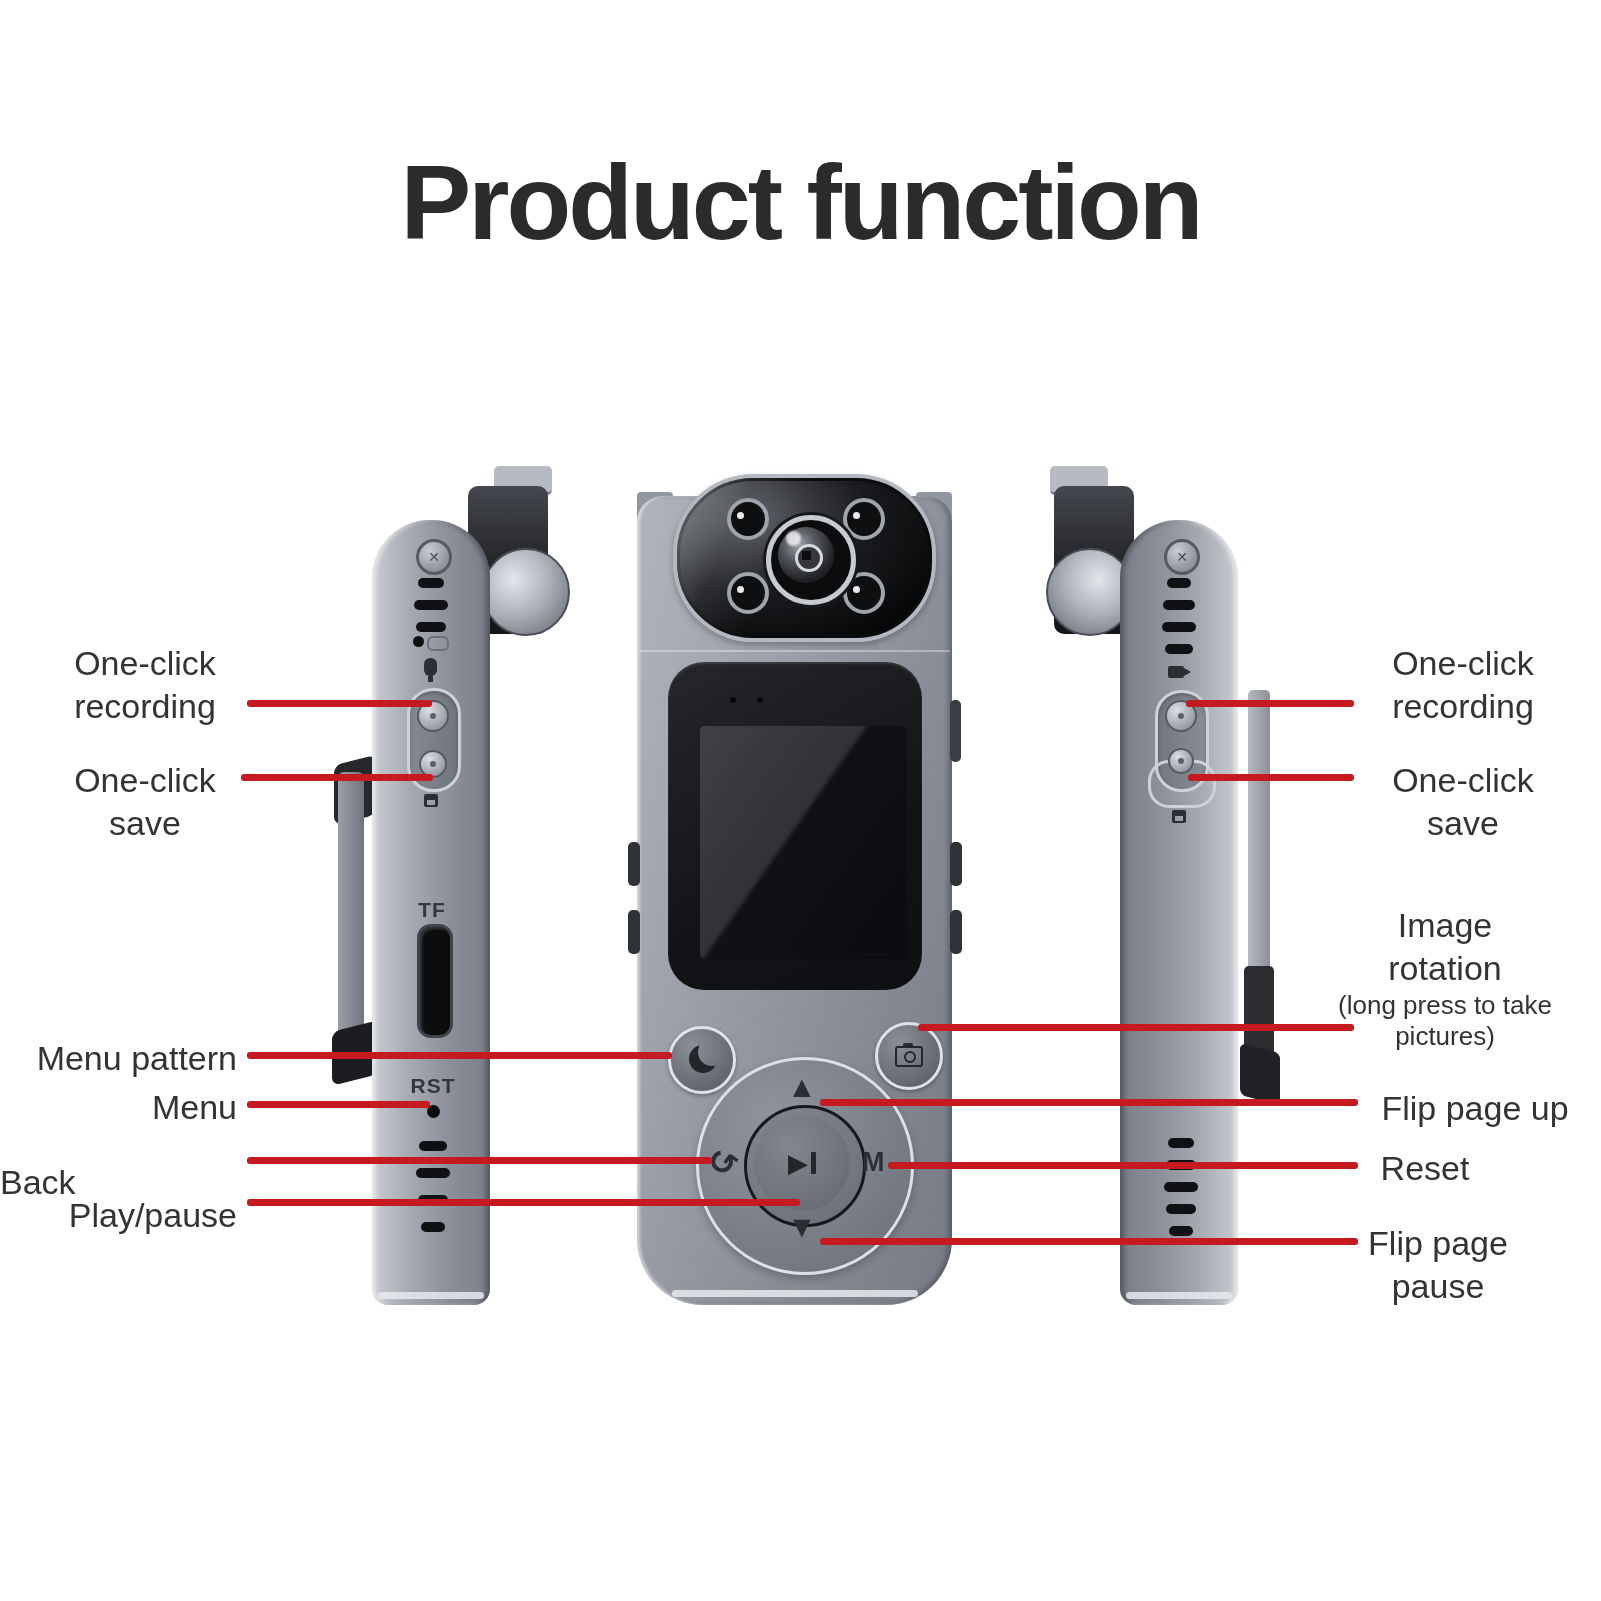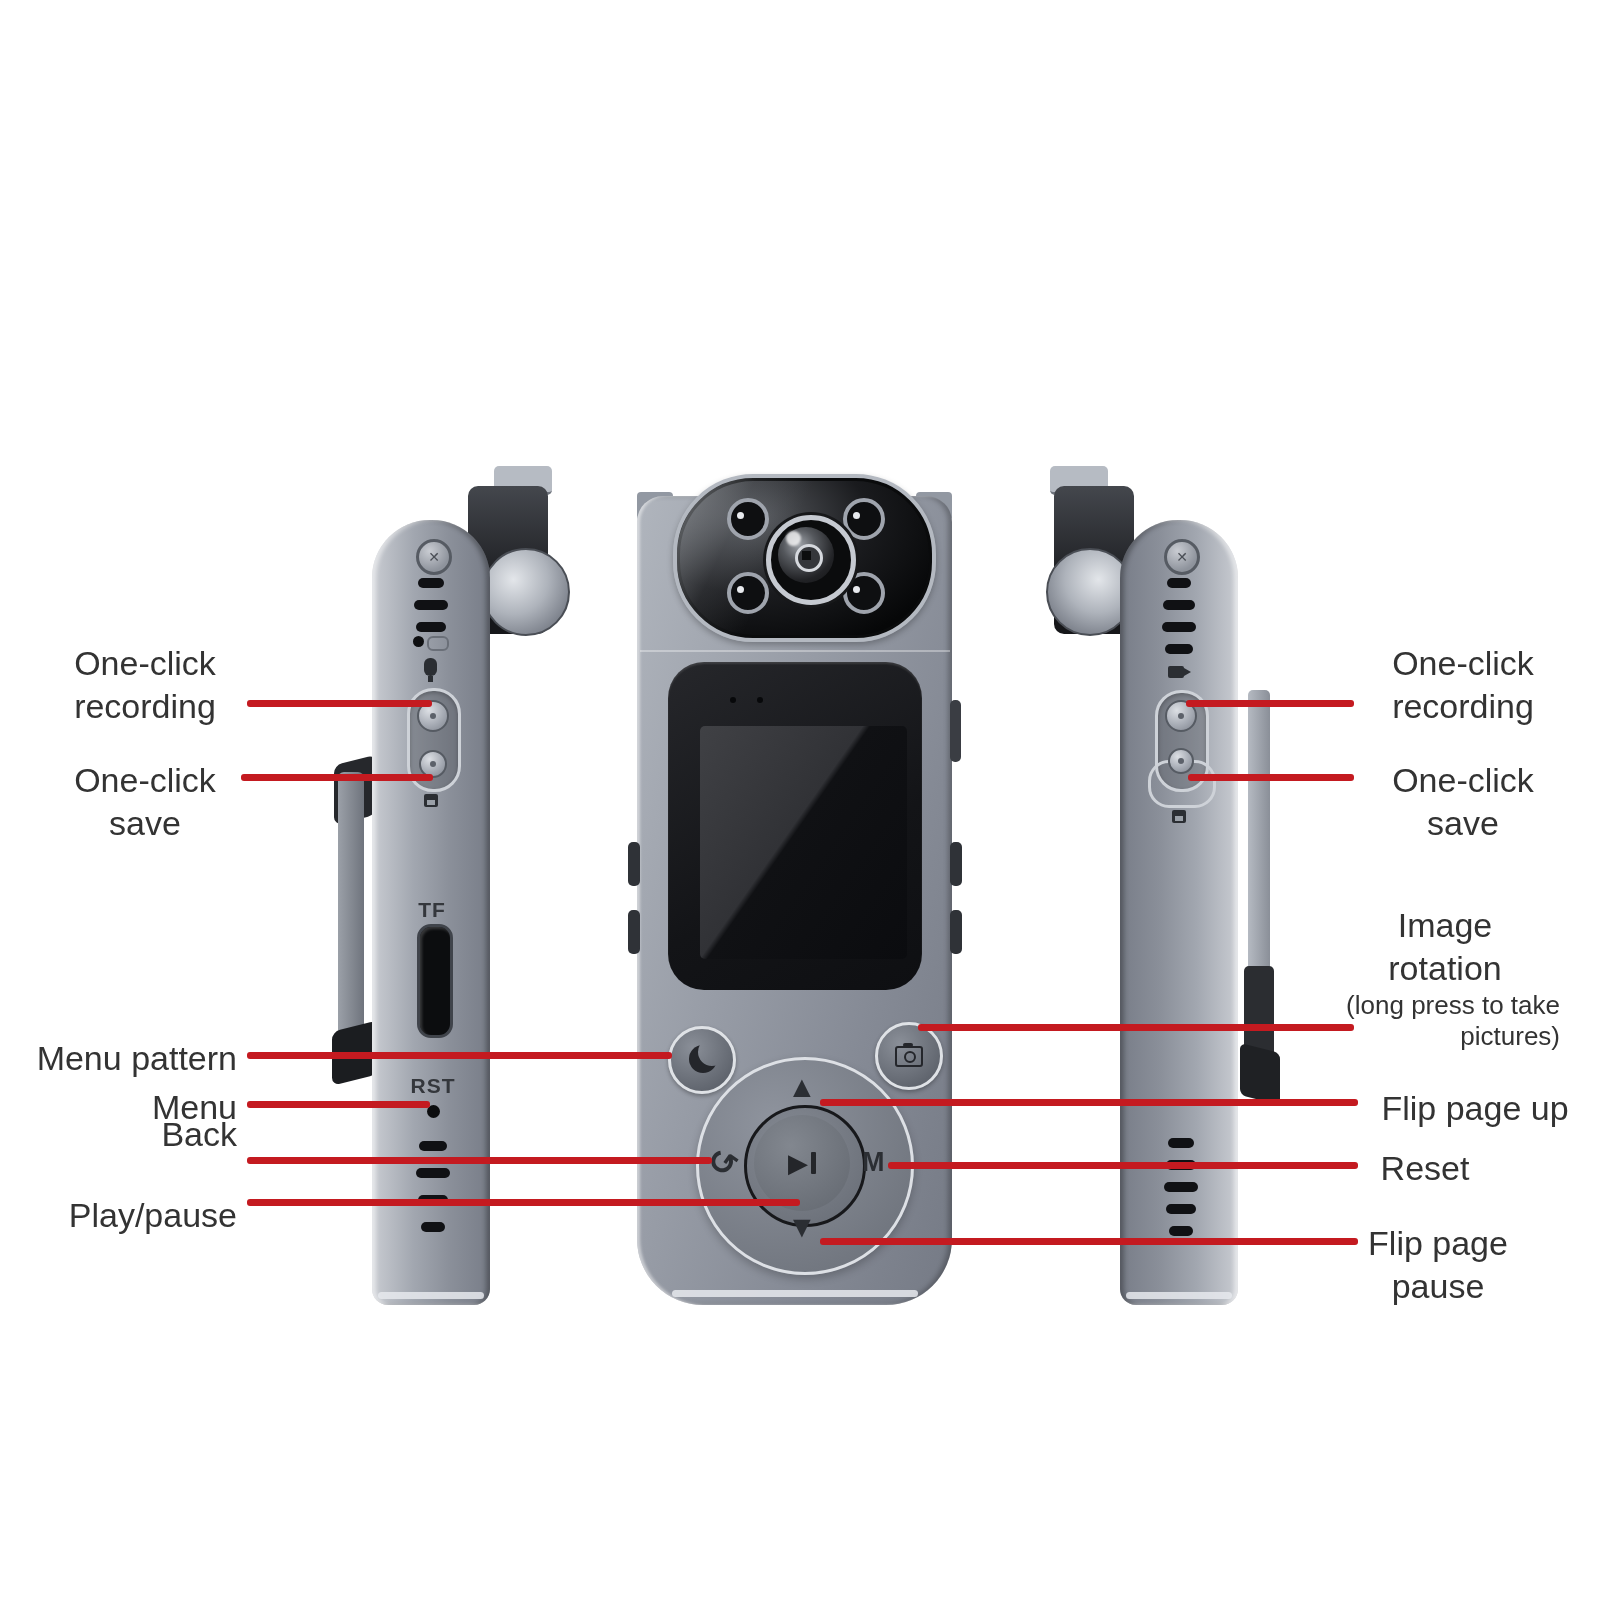--- a/index.html
+++ b/index.html
@@ -6,26 +6,26 @@
   .canvas{position:relative;width:1601px;height:1601px;background:#ffffff;overflow:hidden;
           font-family:"Liberation Sans","DejaVu Sans",sans-serif;}
   .abs{position:absolute;}
 
   
   .title{left:0;right:0;top:142px;text-align:center;font-size:106px;font-weight:bold;
          letter-spacing:-3px;color:#2b2b2b;}
 
   
   .lab{color:#333333;font-size:34px;line-height:43px;}
-  .lab .note{font-size:26px;line-height:31px;text-align:right;}
+  .lab .note{font-size:26px;line-height:31px;}
   #labL1{left:40px;top:642px;width:210px;text-align:center;}
   #labL2{left:40px;top:759px;width:210px;text-align:center;}
   #labL3{left:0;top:1037px;width:237px;text-align:right;}
   #labL4{left:0;top:1086px;width:237px;text-align:right;}
-  #labL5{left:0;top:1113px;width:237px;text-align:right;}
+  #labL5{left:0;top:1161px;width:237px;}
   #labL6{left:0;top:1184px;width:237px;text-align:right;margin-top:10px;}
   #labR1{left:1378px;top:642px;width:170px;text-align:center;}
   #labR2{left:1378px;top:759px;width:170px;text-align:center;}
   #labR3{left:1330px;top:904px;width:230px;text-align:center;}
   #labR4{left:1370px;top:1087px;width:210px;text-align:center;}
   #labR5{left:1340px;top:1147px;width:170px;text-align:center;}
   #labR6{left:1340px;top:1222px;width:196px;text-align:center;}
 
   
   .rline{height:7px;background:#c41a20;border-radius:3px;z-index:30;}
@@ -174,20 +174,21 @@
              background:linear-gradient(to right,#b5bac2,#8a8f98);}
   #rclip-block{left:1244px;top:966px;width:30px;height:92px;background:#2b2d31;border-radius:5px;}
   #rclip-foot{left:1240px;top:1048px;width:40px;height:52px;background:#1f2124;border-radius:6px;
               transform:skewY(14deg);}
 </style>
 </head>
 <body>
 
 <div class="canvas">
 
+  <div class="abs title">Product function</div>
 
   <div>
     <div class="abs" id="lclip-top"></div>
     <div class="abs" id="lclip-bar"></div>
     <div class="abs" id="lclip-foot"></div>
     <div class="abs" id="ldev-bracket"></div>
     <div class="abs" id="ldev-headrect"></div>
     <div class="abs" id="ldev-headcap"></div>
     <div class="abs" id="ldev-body"></div>
     <div class="abs screw" style="left:416px;top:539px;"><span>✕</span></div>

